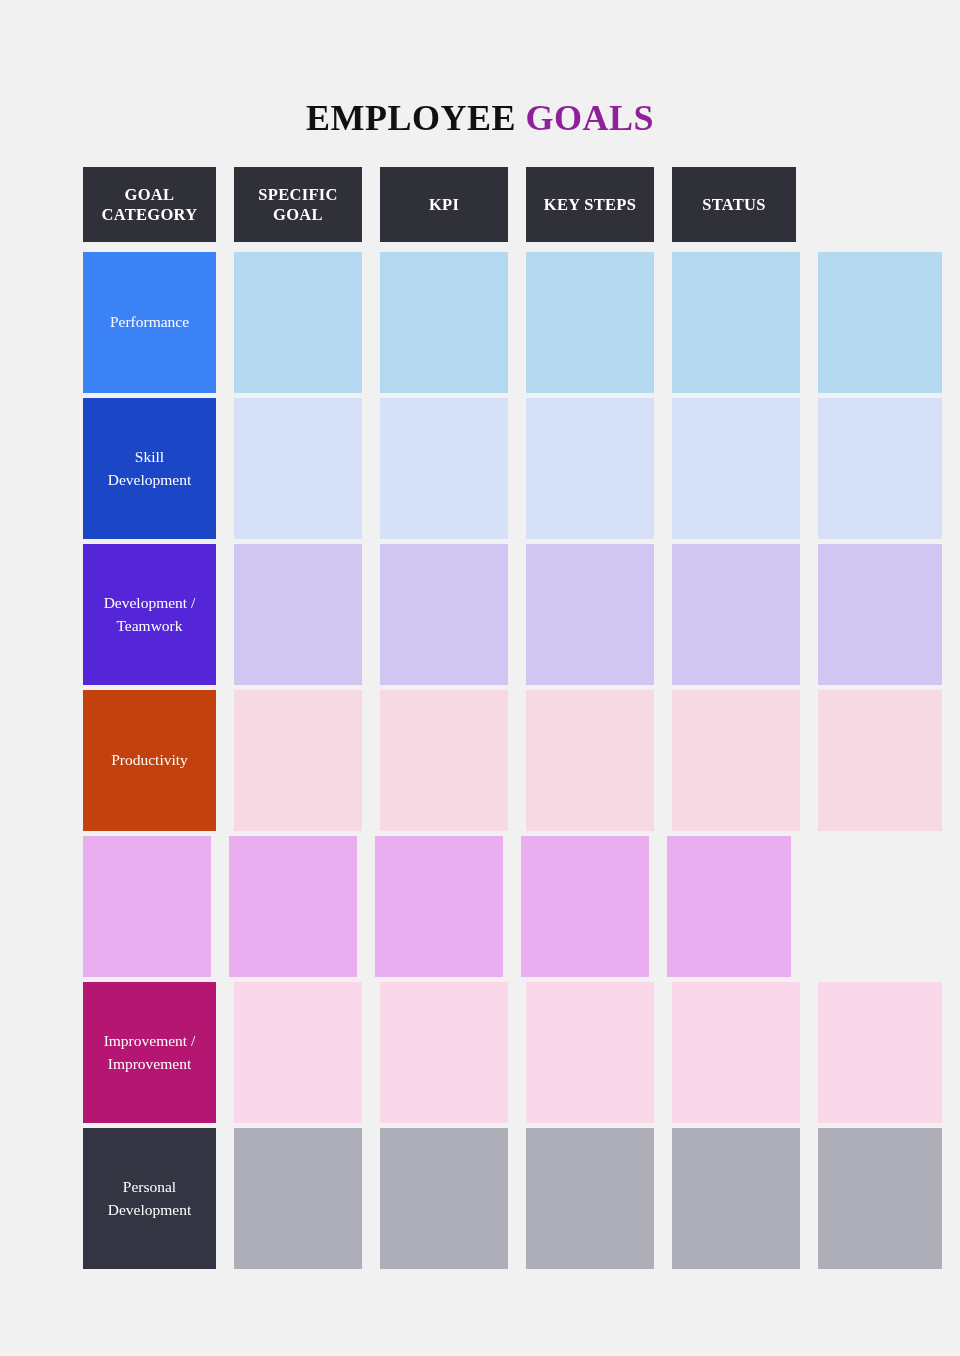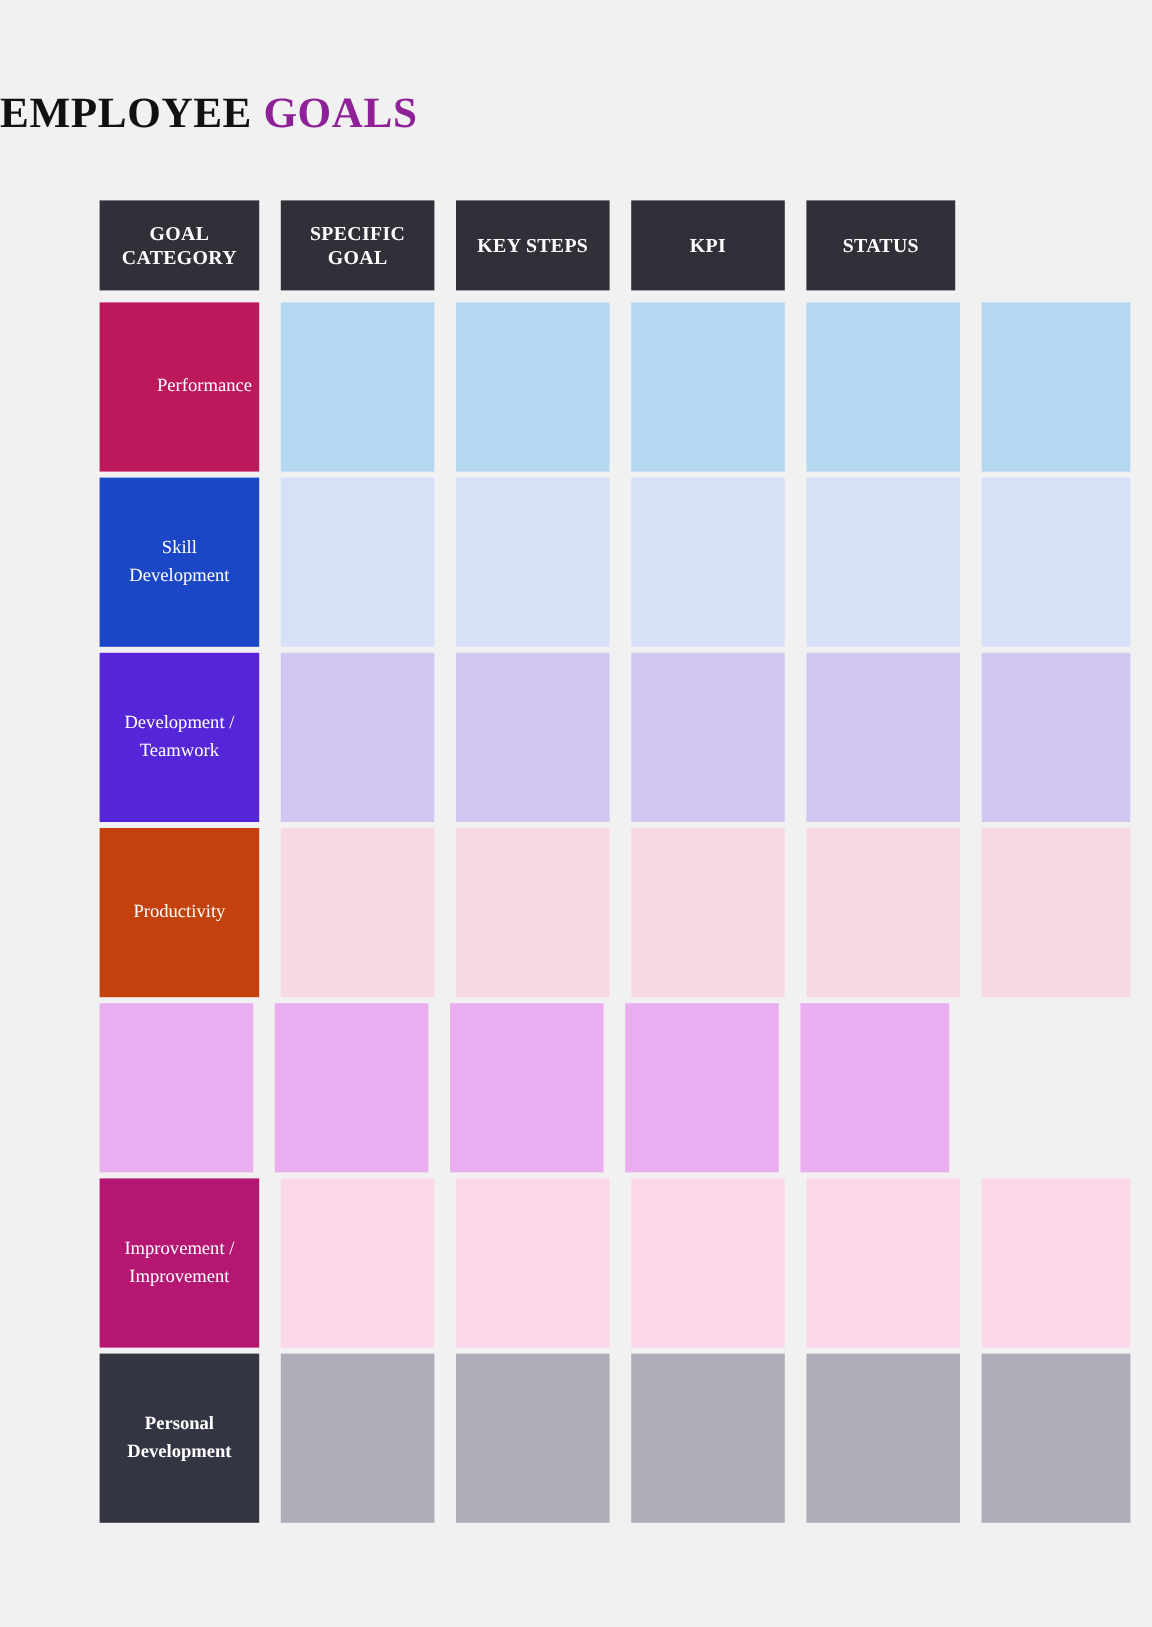--- a/index.html
+++ b/index.html
@@ -17,21 +17,22 @@
   .page {
     position: relative;
     width: 960px;
     height: 1356px;
     box-sizing: border-box;
   }
 
   
   .title-wrap {
     width: 100%;
-    padding-top: 76px;
+    text-align: center;
+    padding-top: 100px;
   }
   .title {
     font-family: "Liberation Serif", "DejaVu Serif", serif;
     font-size: 36px;
     font-weight: bold;
     letter-spacing: 0.5px;
     line-height: 1;
     margin: 0;
     white-space: nowrap;
   }
@@ -109,34 +110,34 @@
 
   <div class="table">
 
     <div class="row row-header">
       <div class="cell col-0">
         <span><span>GOAL</span><br><span>CATEGORY</span></span>
       </div>
       <div class="cell col-1">
         <span><span>SPECIFIC</span><br><span>GOAL</span></span>
       </div>
+      <div class="cell col-3">
+        <span>KPI</span>
+      </div>
       <div class="cell col-2">
         <span>KEY STEPS</span>
       </div>
-      <div class="cell col-3">
-        <span>KPI</span>
-      </div>
       <div class="cell col-5">
         <span>STATUS</span>
       </div>
     </div>
 
     <div id="body-rows" style="display: flex; flex-direction: column; gap: 5px; margin-top: 5px;">
         <div class="row row-body">
-          <div class="cell col-0 category" style="background: #be185d; justify-content: flex-end;">
+          <div class="cell col-0 category" style="background: #3b82f6;">
             <span><span>Performance</span></span>
           </div>
           <div class="cell col-1 blank" style="background: rgb(180, 216, 240);">
             <span></span>
           </div>
           <div class="cell col-2 blank" style="background: rgb(180, 216, 240);">
             <span></span>
           </div>
           <div class="cell col-3 blank" style="background: rgb(180, 216, 240);">
             <span></span>
@@ -239,21 +240,21 @@
             <span></span>
           </div>
           <div class="cell col-4 blank" style="background: rgb(250, 215, 233);">
             <span></span>
           </div>
           <div class="cell col-5 blank" style="background: rgb(250, 215, 233);">
             <span></span>
           </div>
         </div>
         <div class="row row-body">
-          <div class="cell col-0 category" style="background: rgb(51, 53, 66); font-weight: bold;">
+          <div class="cell col-0 category" style="background: rgb(51, 53, 66);">
             <span><span>Personal</span><br><span>Development</span></span>
           </div>
           <div class="cell col-1 blank" style="background: rgb(174, 174, 185);">
             <span></span>
           </div>
           <div class="cell col-2 blank" style="background: rgb(174, 174, 185);">
             <span></span>
           </div>
           <div class="cell col-3 blank" style="background: rgb(174, 174, 185);">
             <span></span>

